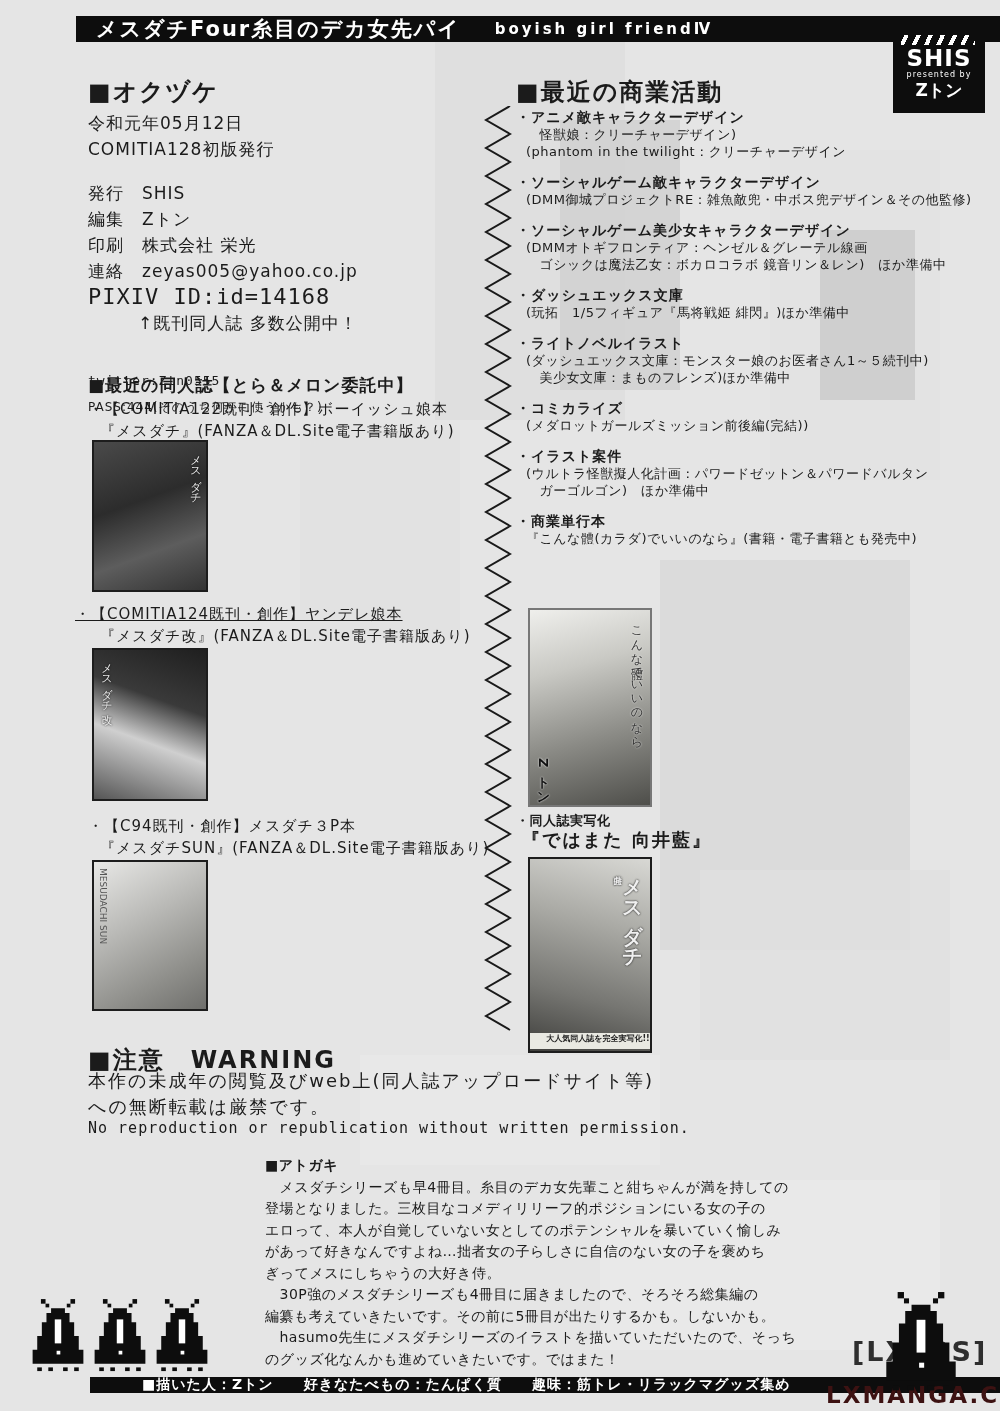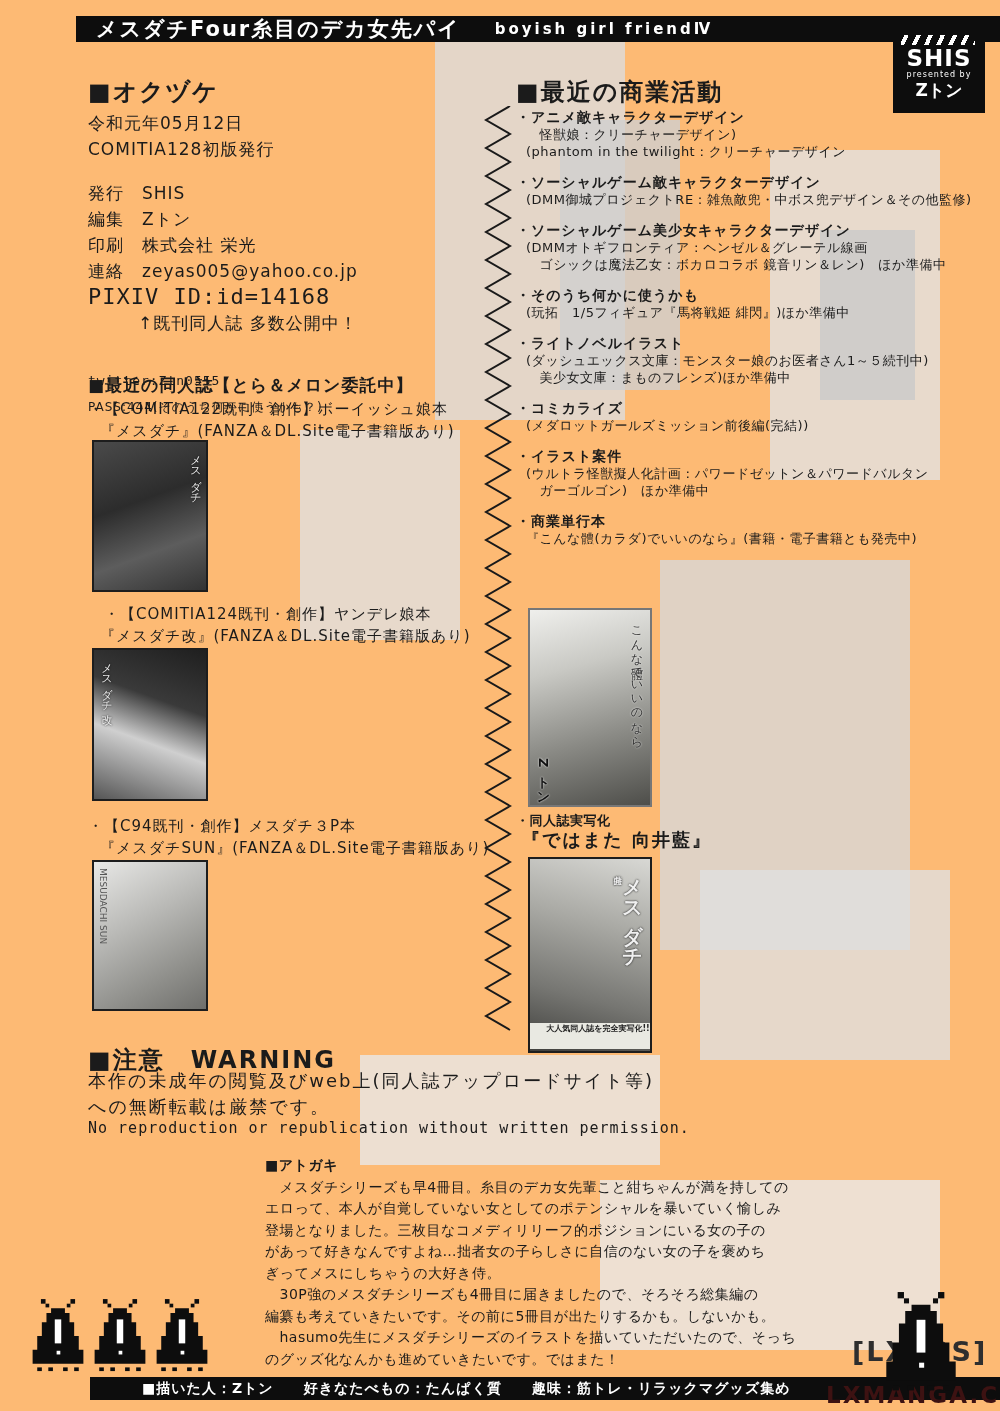--- a/index.html
+++ b/index.html
@@ -1,16 +1,16 @@
 <!DOCTYPE html>
 <html><head>
 <meta charset="utf-8">
 <style>
   html,body{margin:0;padding:0;background:#888;}
-  .page{position:relative;width:1000px;height:1411px;margin:0 auto;background:#fdba74;
+  .page{position:relative;width:1000px;height:1411px;margin:0 auto;background:#e5e5e5;
         overflow:hidden;font-family:"DejaVu Sans",sans-serif;color:#1b1b1b;}
   .abs{position:absolute;}
   .nowrap{white-space:nowrap;}
   
   .blob{position:absolute;opacity:.8;}
   
   .black-bar{position:absolute;background:#0d0d0d;color:#fff;display:flex;align-items:center;}
   .hdr-title{font-size:21px;font-weight:bold;letter-spacing:2px;}
   .hdr-sub{font-size:15px;font-weight:bold;letter-spacing:3px;margin-left:34px;}
   
@@ -38,21 +38,21 @@
         text-align:center;line-height:11px;font-weight:bold;}
   
   .warn-line{font-size:18px;letter-spacing:2px;line-height:26px;}
   .aft{font-size:14px;letter-spacing:.5px;line-height:21.5px;}
   
   .creature{position:absolute;}
   
   .wm-tag{position:absolute;font-size:27px;font-weight:bold;color:#2e2e2e;letter-spacing:2px;}
   .wm-num{position:absolute;font-size:12px;color:#444;}
   .wm-site{position:absolute;font-size:23px;font-weight:bold;color:#3d1212;letter-spacing:2px;z-index:6;}
-  .foot-bar{position:absolute;left:90px;top:1377px;width:910px;height:23px;background:#0d0d0d;
+  .foot-bar{position:absolute;left:90px;top:1377px;width:910px;height:16px;background:#0d0d0d;
             color:#fff;display:flex;align-items:center;z-index:5;}
   .foot-bar .txt{font-size:14px;font-weight:bold;letter-spacing:1px;padding-left:52px;white-space:nowrap;}
 </style>
 </head>
 <body>
 
 <div class="page">
 
   <div class="blob" style="left:435px;top:30px;width:190px;height:390px;background:#dddddd;"></div>
   <div class="blob" style="left:560px;top:120px;width:120px;height:270px;background:#cfcfcf;"></div>
@@ -96,21 +96,21 @@
   </div>
 
   <div class="abs t17 nowrap" style="left:88px;top:372px;font-weight:bold;">■最近の同人誌【とら＆メロン委託中】</div>
 
   <div class="abs t15 nowrap" style="left:88px;top:398px;">・【COMITIA122既刊・創作】ボーイッシュ娘本</div>
   <div class="abs t15 nowrap" style="left:100px;top:420px;">『メスダチ』(FANZA＆DL.Site電子書籍版あり)</div>
   <div class="cover" style="left:92px;top:440px;width:116px;height:152px;background:linear-gradient(160deg,#4a4a4a 0%,#2c2c2c 40%,#5d5d5d 70%,#333 100%);">
     <span class="vtx" style="right:4px;top:6px;font-size:11px;">メスダチ</span>
   </div>
 
-  <div class="abs t15 nowrap" style="left:104px;top:603px;">・【COMITIA124既刊・創作】ヤンデレ娘本</div>
+  <div class="abs t15 nowrap" style="left:75px;top:603px;text-decoration:underline;">・【COMITIA124既刊・創作】ヤンデレ娘本</div>
   <div class="abs t15 nowrap" style="left:100px;top:625px;">『メスダチ改』(FANZA＆DL.Site電子書籍版あり)</div>
   <div class="cover" style="left:92px;top:648px;width:116px;height:153px;background:linear-gradient(200deg,#1f1f1f 0%,#3a3a3a 35%,#cfcfcf 60%,#555 100%);">
     <span class="vtx" style="left:4px;top:6px;font-size:11px;">メスダチ改</span>
   </div>
 
   <div class="abs t15 nowrap" style="left:88px;top:815px;">・【C94既刊・創作】メスダチ３P本</div>
   <div class="abs t15 nowrap" style="left:100px;top:837px;">『メスダチSUN』(FANZA＆DL.Site電子書籍版あり)</div>
   <div class="cover" style="left:92px;top:860px;width:116px;height:151px;background:linear-gradient(150deg,#e8e8e6 0%,#b9b9b6 40%,#8e8e8a 75%,#6f6f6c 100%);">
     <span class="vtx" style="left:4px;top:6px;font-size:9px;color:#555;text-shadow:none;">MESUDACHI SUN</span>
   </div>
@@ -126,21 +126,21 @@
     <div class="com-item">
       <div class="ttl nowrap">・ソーシャルゲーム敵キャラクターデザイン</div>
       <div class="dtl nowrap">(DMM御城プロジェクトRE：雑魚敵兜・中ボス兜デザイン＆その他監修)</div>
     </div>
     <div class="com-item">
       <div class="ttl nowrap">・ソーシャルゲーム美少女キャラクターデザイン</div>
       <div class="dtl nowrap">(DMMオトギフロンティア：ヘンゼル＆グレーテル線画</div>
       <div class="dtl nowrap">　ゴシックは魔法乙女：ボカロコラボ 鏡音リン＆レン)　ほか準備中</div>
     </div>
     <div class="com-item">
-      <div class="ttl nowrap">・そのうち何かに使うかも</div>
+      <div class="ttl nowrap">・ダッシュエックス文庫</div>
       <div class="dtl nowrap">(玩拓　1/5フィギュア『馬将戦姫 緋閃』)ほか準備中</div>
     </div>
     <div class="com-item">
       <div class="ttl nowrap">・ライトノベルイラスト</div>
       <div class="dtl nowrap">(ダッシュエックス文庫：モンスター娘のお医者さん1～５続刊中)</div>
       <div class="dtl nowrap">　美少女文庫：まものフレンズ)ほか準備中</div>
     </div>
     <div class="com-item">
       <div class="ttl nowrap">・コミカライズ</div>
       <div class="dtl nowrap">(メダロットガールズミッション前後編(完結))</div>
@@ -159,33 +159,33 @@
   <div class="cover" style="left:528px;top:608px;width:124px;height:199px;border-color:#777;background:linear-gradient(165deg,#efefec 0%,#c9c9c4 30%,#8a8a85 65%,#4e4e4a 100%);">
     <span class="vtx" style="right:5px;top:8px;font-size:12px;color:#333;text-shadow:0 0 2px #fff;">こんな體でいいのなら</span>
     <span class="vtx" style="left:4px;bottom:8px;top:auto;font-size:13px;font-weight:bold;color:#111;text-shadow:0 0 2px #fff;">Zトン</span>
   </div>
 
   <div class="abs t13 nowrap" style="left:516px;top:812px;font-weight:bold;">・同人誌実写化</div>
   <div class="abs nowrap" style="left:522px;top:828px;font-size:18px;font-weight:bold;letter-spacing:2px;">『ではまた 向井藍』</div>
   <div class="cover" style="left:528px;top:857px;width:124px;height:196px;background:linear-gradient(195deg,#d8d8d4 0%,#a9a9a4 35%,#767672 70%,#3f3f3c 100%);">
     <span class="vtx" style="right:3px;top:6px;font-size:20px;font-weight:bold;">メスダチ</span>
     <span class="vtx" style="right:26px;top:10px;font-size:9px;">向井藍</span>
-    <div class="band" style="bottom:2px;height:26px;padding-left:16px;">大人気同人誌を完全実写化!!</div>
+    <div class="band" style="bottom:2px;height:16px;padding-left:16px;">大人気同人誌を完全実写化!!</div>
   </div>
 
   <div class="abs h-big nowrap" style="left:88px;top:1044px;">■注意　WARNING</div>
   <div class="abs warn-line nowrap" style="left:88px;top:1068px;">本作の未成年の閲覧及びweb上(同人誌アップロードサイト等)</div>
   <div class="abs warn-line nowrap" style="left:88px;top:1094px;">への無断転載は厳禁です。</div>
   <div class="abs mono nowrap" style="left:88px;top:1119px;font-size:15px;letter-spacing:1px;">No reproduction or republication without written permission.</div>
 
   <div class="abs" style="left:265px;top:1155px;width:710px;">
     <div class="aft nowrap" style="font-weight:bold;">■アトガキ</div>
     <div class="aft nowrap">　メスダチシリーズも早4冊目。糸目のデカ女先輩こと紺ちゃんが満を持しての</div>
+    <div class="aft nowrap">登場となりました。三枚目なコメディリリーフ的ポジションにいる女の子の</div>
     <div class="aft nowrap">エロって、本人が自覚していない女としてのポテンシャルを暴いていく愉しみ</div>
-    <div class="aft nowrap">登場となりました。三枚目なコメディリリーフ的ポジションにいる女の子の</div>
     <div class="aft nowrap">があって好きなんですよね…拙者女の子らしさに自信のない女の子を褒めち</div>
     <div class="aft nowrap">ぎってメスにしちゃうの大好き侍。</div>
     <div class="aft nowrap">　30P強のメスダチシリーズも4冊目に届きましたので、そろそろ総集編の</div>
     <div class="aft nowrap">編纂も考えていきたいです。その前に5冊目が出たりするかも。しないかも。</div>
     <div class="aft nowrap">　hasumo先生にメスダチシリーズのイラストを描いていただいたので、そっち</div>
     <div class="aft nowrap">のグッズ化なんかも進めていきたいです。ではまた！</div>
   </div>
 
   <svg class="creature" style="left:28px;top:1296px;" width="60" height="80" viewBox="0 0 65 80">
       <use href="#creature"></use>

